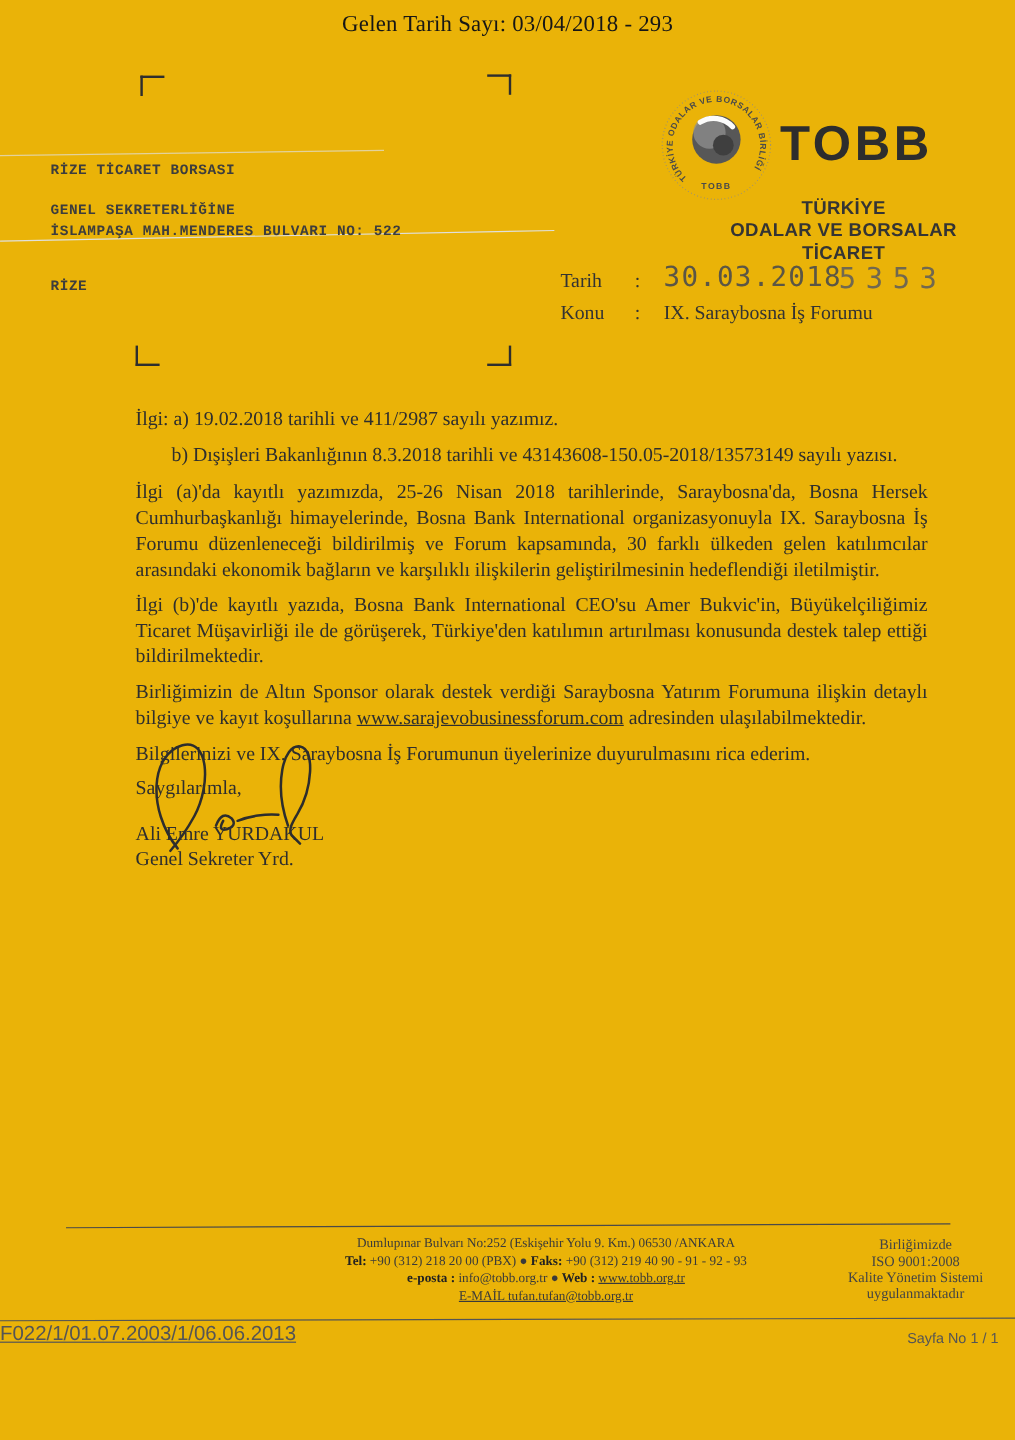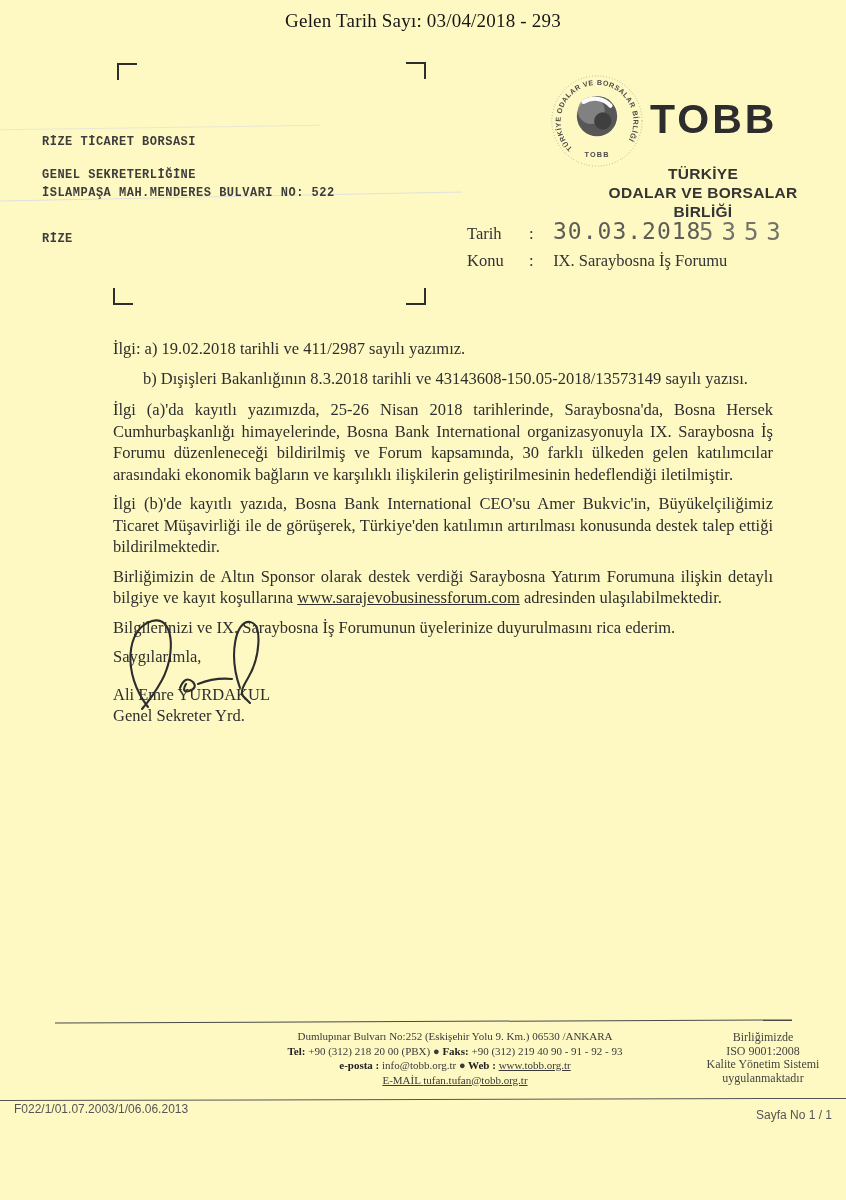--- a/index.html
+++ b/index.html
@@ -1,18 +1,18 @@
 <!DOCTYPE html>
 <html><head>
 <meta charset="utf-8">
 <style>
   html,body{margin:0;padding:0;background:#e8e8e6;}
   .page{
     position:relative;width:846px;height:1200px;margin:0 auto;
-    background:#fef9c3;overflow:hidden;
+    background:#eab308;overflow:hidden;
     font-family:"Liberation Serif",serif;color:#2c2c2c;
   }
   
   .scan-line{position:absolute;background:#e0e0dc;height:1px;}
   .scan-line.a{left:0;top:196px;width:462px;transform:rotate(-1.1deg);}
   .scan-line.b{left:0;top:127px;width:320px;transform:rotate(-0.8deg);opacity:.7;}
 
   .doc-header{
     position:absolute;top:10px;left:0;width:100%;text-align:center;
     font-size:19px;font-weight:500;color:#161616;letter-spacing:.2px;
@@ -84,21 +84,21 @@
   .footer-center .u{text-decoration:underline;}
   .footer-center .gap{display:inline-block;width:26px;}
   .footer-iso{
     position:absolute;left:688px;top:1031px;width:150px;text-align:center;
     font-size:12px;line-height:13.5px;color:#444;
   }
   .footer-bottomline{
     position:absolute;left:0px;top:1099px;width:846px;height:0;
     border-top:1.4px solid #555;transform:rotate(-0.15deg);
   }
-  .form-code{position:absolute;left:14px;top:1102px;font-size:12px;color:#555;font-family:"Liberation Sans",sans-serif;}
+  .form-code{position:absolute;left:0;top:1102px;font-size:17px;color:#555;font-family:"Liberation Sans",sans-serif;text-decoration:underline;}
   .page-no{position:absolute;right:14px;top:1108px;font-size:12px;color:#555;font-family:"Liberation Sans",sans-serif;}
 </style>
 </head>
 <body>
 
 <div class="page">
 
   <div class="scan-line a"></div>
   <div class="scan-line b"></div>
 
@@ -128,21 +128,21 @@
     <circle cx="44" cy="39" r="14" fill="#8f8f8f" opacity="0.75"></circle>
     <path d="M64,34 a22,22 0 0 0 -28,-4" stroke="#fcfcfb" stroke-width="4.5" fill="none" stroke-linecap="round"></path>
     <circle cx="56" cy="50" r="9" fill="#3f3f3f"></circle>
     <text x="50" y="88" text-anchor="middle" font-family="Liberation Sans, sans-serif" font-size="7.6" font-weight="700" fill="#4a4a4a" letter-spacing="1.2">TOBB</text>
   </svg>
 
   <div class="org-acronym">TOBB</div>
   <div class="org-name">
     <div>TÜRKİYE</div>
     <div>ODALAR VE BORSALAR</div>
-    <div>BİRLİĞİ</div>
+    <div>TİCARET</div>
   </div>
 
   <div class="meta">
     <div class="meta-row">
       <span class="meta-label">Tarih</span><span class="meta-colon">:</span>
       <span class="stamp-date">30.03.2018</span>
       <span class="stamp-number">5353</span>
     </div>
     <div class="meta-row">
       <span class="meta-label">Konu</span><span class="meta-colon">:</span>

